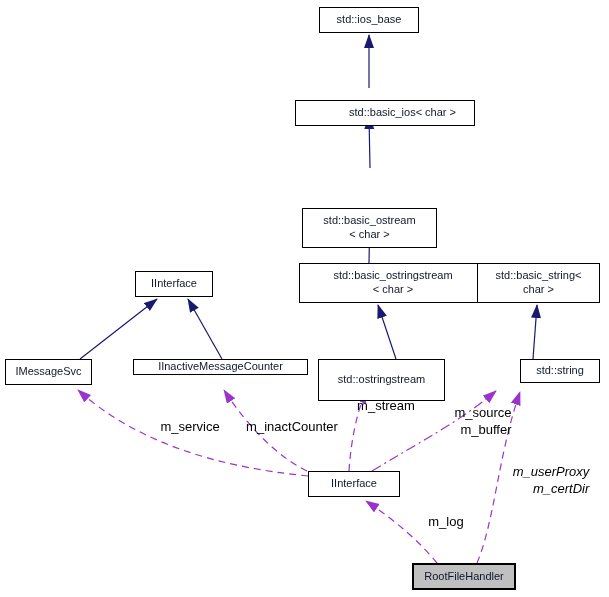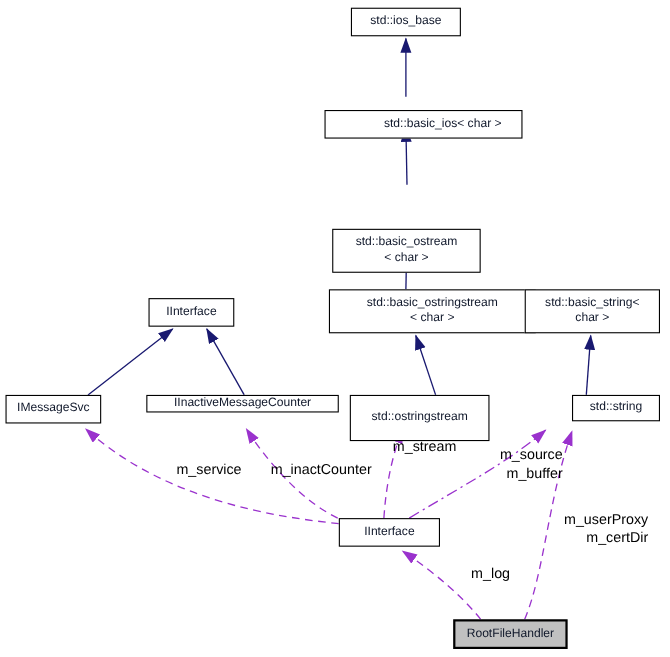--- a/index.html
+++ b/index.html
@@ -88,17 +88,17 @@
       <div class="node" style="left: 520px; top: 359px; width: 80px; height: 24px;">std::string</div>
       <div class="node" style="left: 308px; top: 471px; width: 92px; height: 26px;">IInterface</div>
       <div class="node highlight" style="left: 412px; top: 563px; width: 104px; height: 27px;">RootFileHandler</div>
     </div>
   <div id="label-layer">
       <div class="edge-label" style="left: 190px; top: 427px;">m_service</div>
       <div class="edge-label" style="left: 292px; top: 427px;">m_inactCounter</div>
       <div class="edge-label" style="left: 386px; top: 406px;">m_stream</div>
       <div class="edge-label" style="left: 483px; top: 422px;">m_source
 m_buffer</div>
-      <div class="edge-label" style="left: 551px; top: 481px;">m_userProxy
+      <div class="edge-label" style="left: 551px; top: 481px; font-style: italic;">m_userProxy
 m_certDir</div>
       <div class="edge-label" style="left: 446px; top: 522px;">m_log</div>
     </div>
 </div>
 
 </body></html>

